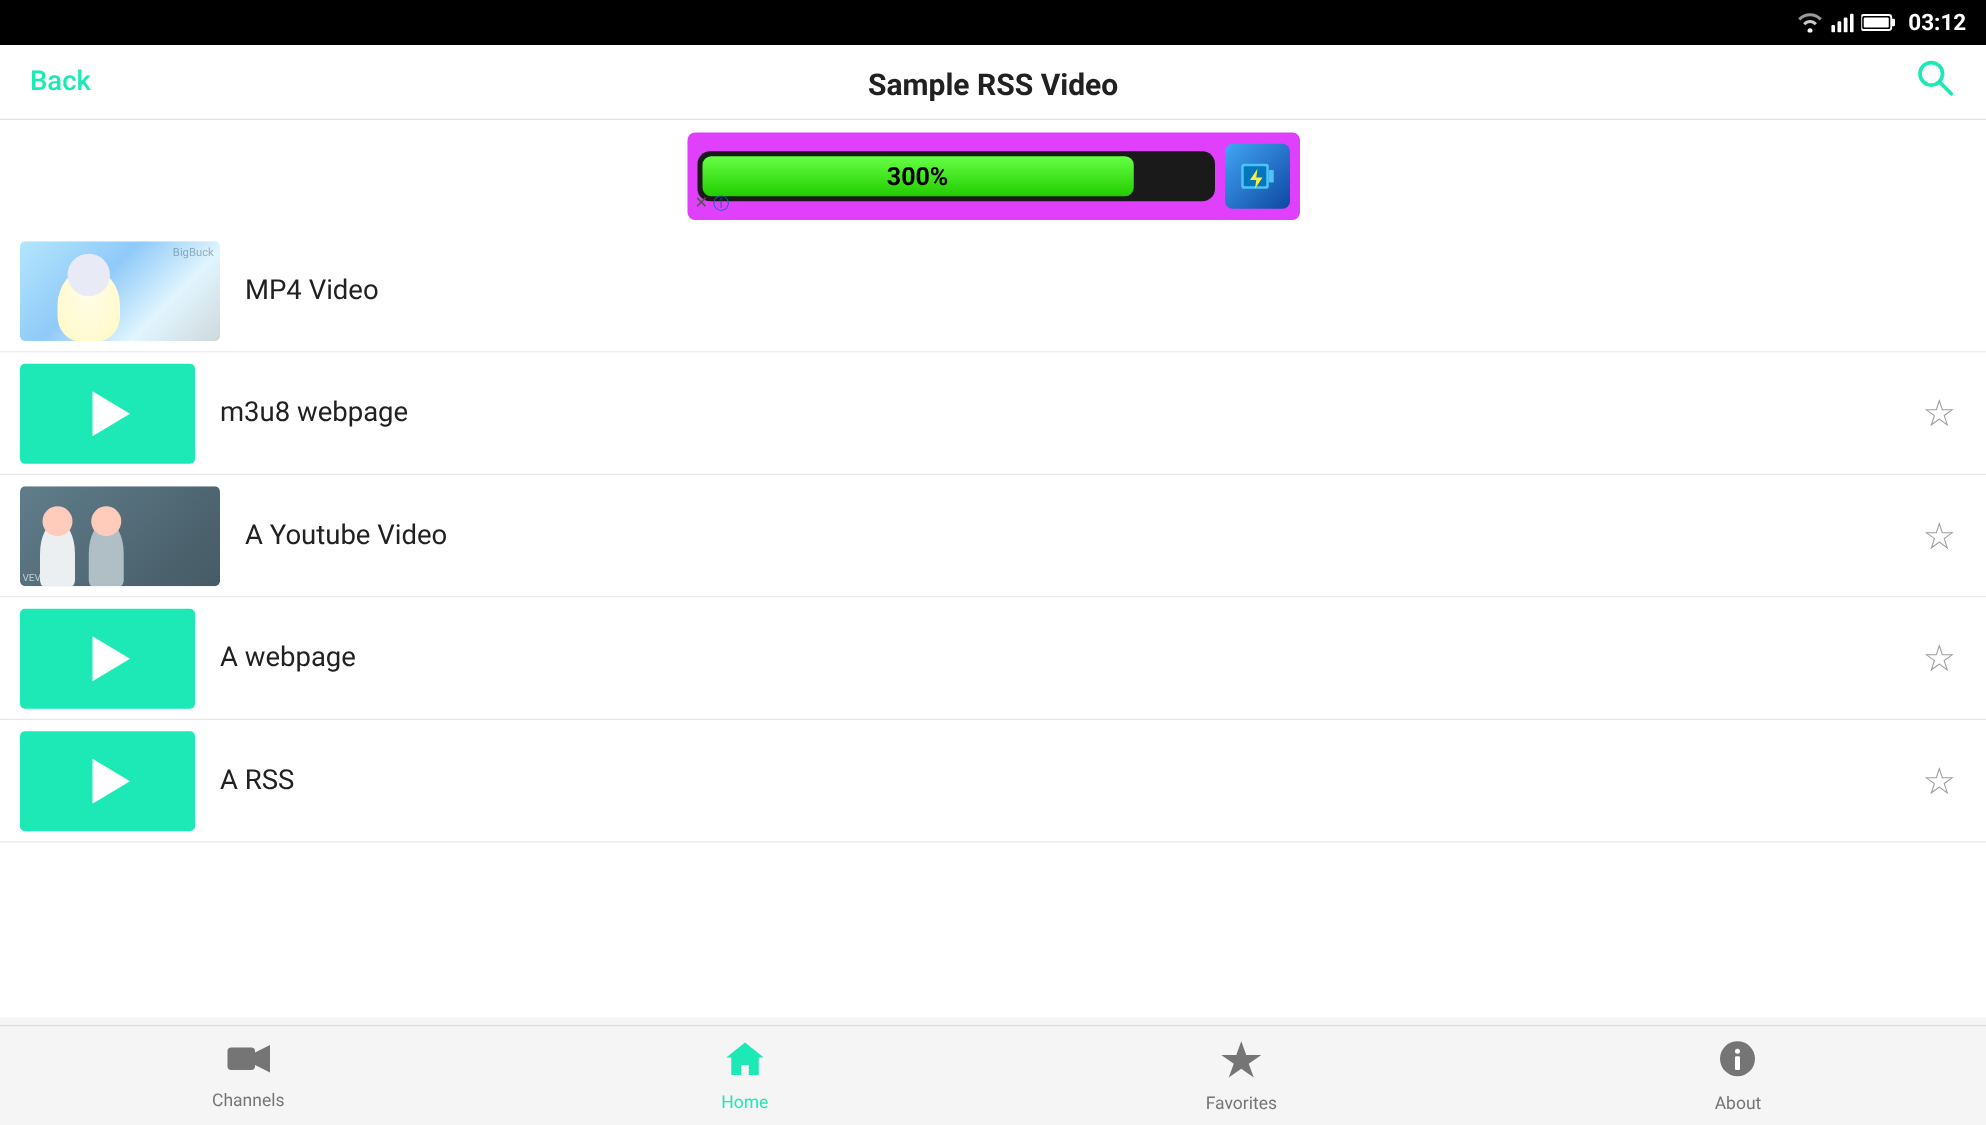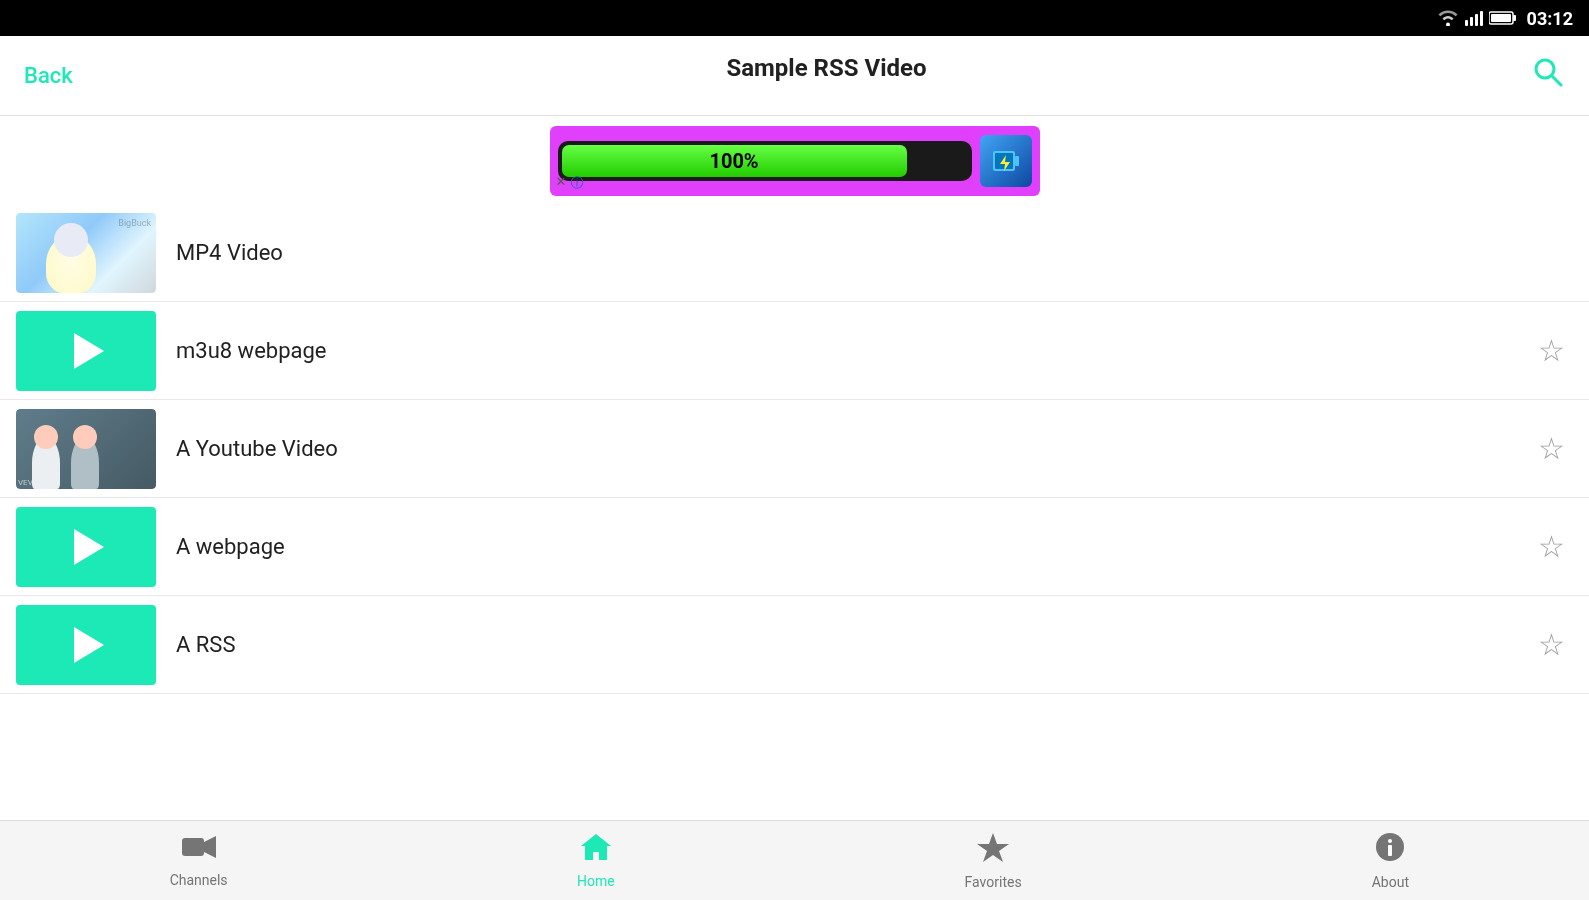--- a/index.html
+++ b/index.html
@@ -30,21 +30,21 @@
     }
     .status-icons {
       display: flex;
       align-items: center;
       gap: 6px;
     }
 
     
     .top-bar {
       width: 100%;
-      height: 80px;
+      height: 60px;
       background: #fff;
       display: flex;
       align-items: center;
       justify-content: space-between;
       padding: 0 24px;
       border-bottom: 1px solid #e0e0e0;
     }
     .back-btn {
       color: #1de9b6;
       font-size: 22px;
@@ -52,21 +52,20 @@
       cursor: pointer;
     }
     .page-title {
       color: #212121;
       font-size: 24px;
       font-weight: bold;
       position: absolute;
       left: 50%;
       transform: translateX(-50%);
       top: 54px;
-      margin-left: 32px;
     }
     .search-icon-btn {
       color: #1de9b6;
       font-size: 30px;
       cursor: pointer;
     }
 
     
     .ad-banner {
       display: flex;
@@ -151,21 +150,21 @@
     .list-item {
       display: flex;
       align-items: center;
       height: 98px;
       border-bottom: 1px solid #e8e8e8;
       padding: 0 24px 0 16px;
       background: #fff;
       cursor: pointer;
     }
     .thumb {
-      width: 140px;
+      width: 160px;
       height: 80px;
       border-radius: 4px;
       margin-right: 20px;
       flex-shrink: 0;
       overflow: hidden;
       position: relative;
     }
 
     .play-thumb {
       width: 140px;
@@ -272,21 +271,21 @@
       <line x1="21" y1="21" x2="30" y2="30" stroke="#1de9b6" stroke-width="3" stroke-linecap="round"></line>
     </svg>
   </span>
 </div>
 
 <div class="ad-banner">
   <div class="ad-inner">
     <div class="ad-battery-bar">
       <div class="ad-battery-bar-bg">
         <div class="ad-battery-fill">
-          <span class="ad-battery-text">100%</span>
+          <span class="ad-battery-text">300%</span>
         </div>
       </div>
     </div>
     <div class="ad-battery-img">
       <svg width="36" height="36" viewBox="0 0 36 36">
 
         <rect x="5" y="8" width="22" height="20" rx="2" fill="#4fc3f7"></rect>
         <rect x="27" y="13" width="4" height="10" rx="1" fill="#4fc3f7"></rect>
         <rect x="7" y="10" width="18" height="16" rx="1" fill="#0277bd"></rect>
         <polygon points="18,12 12,21 17,21 16,28 22,19 17,19" fill="#ffeb3b"></polygon>

